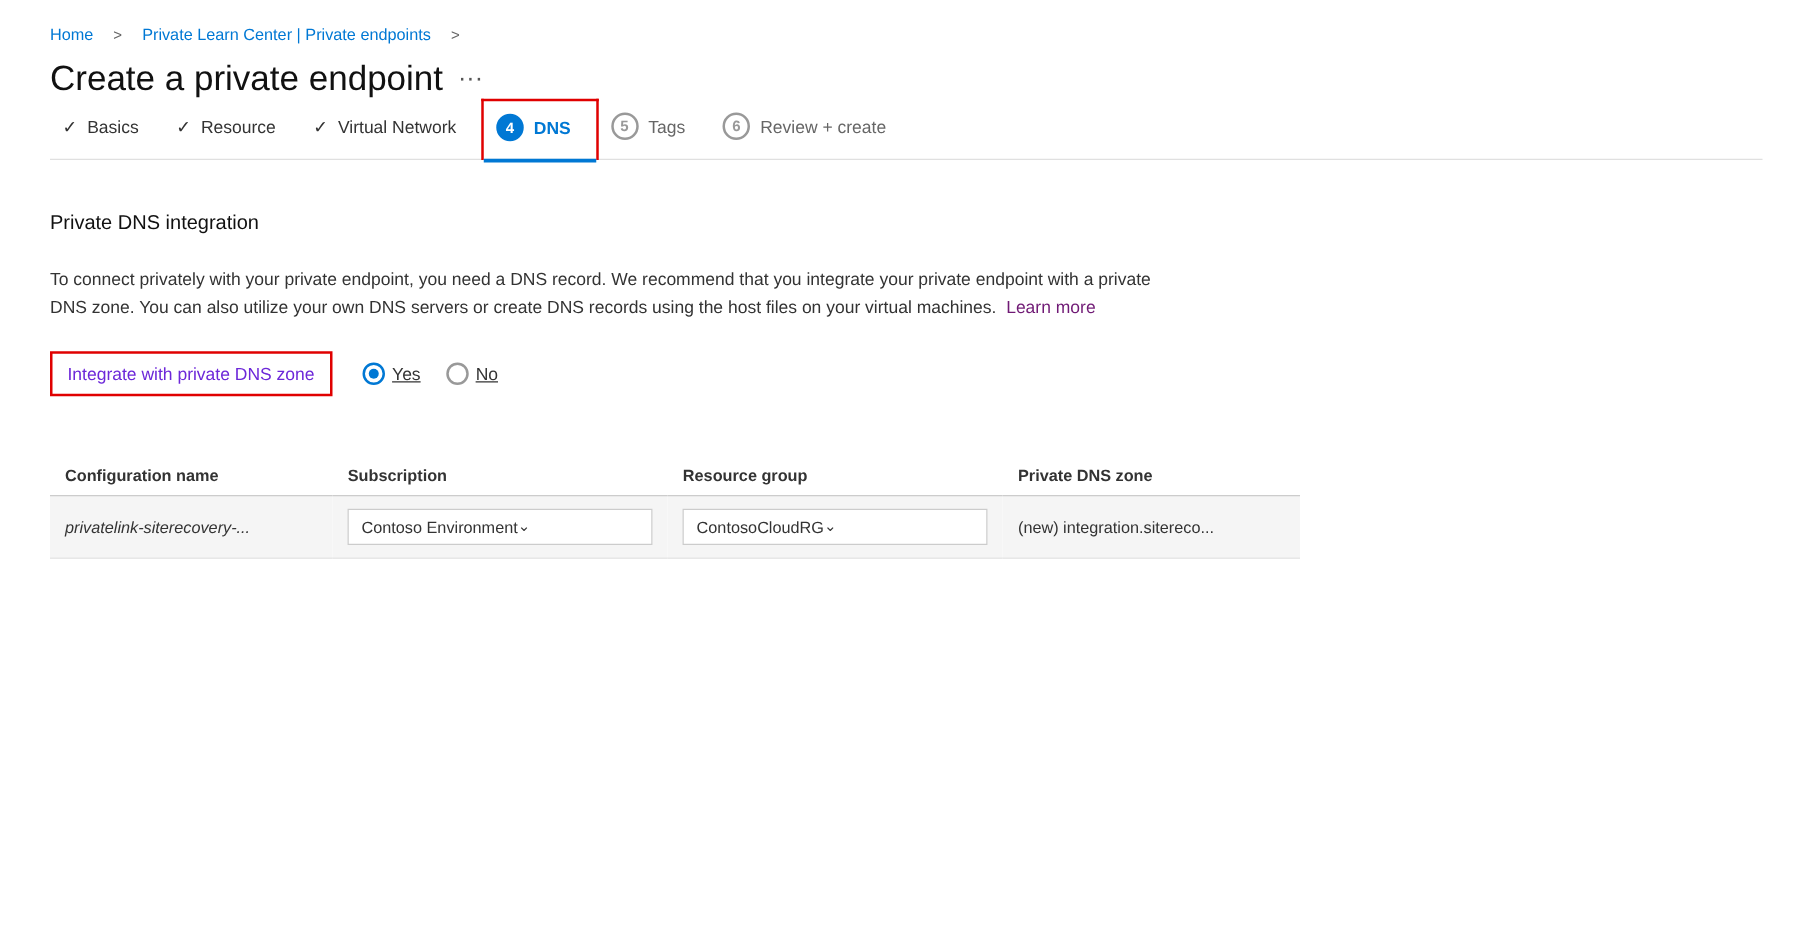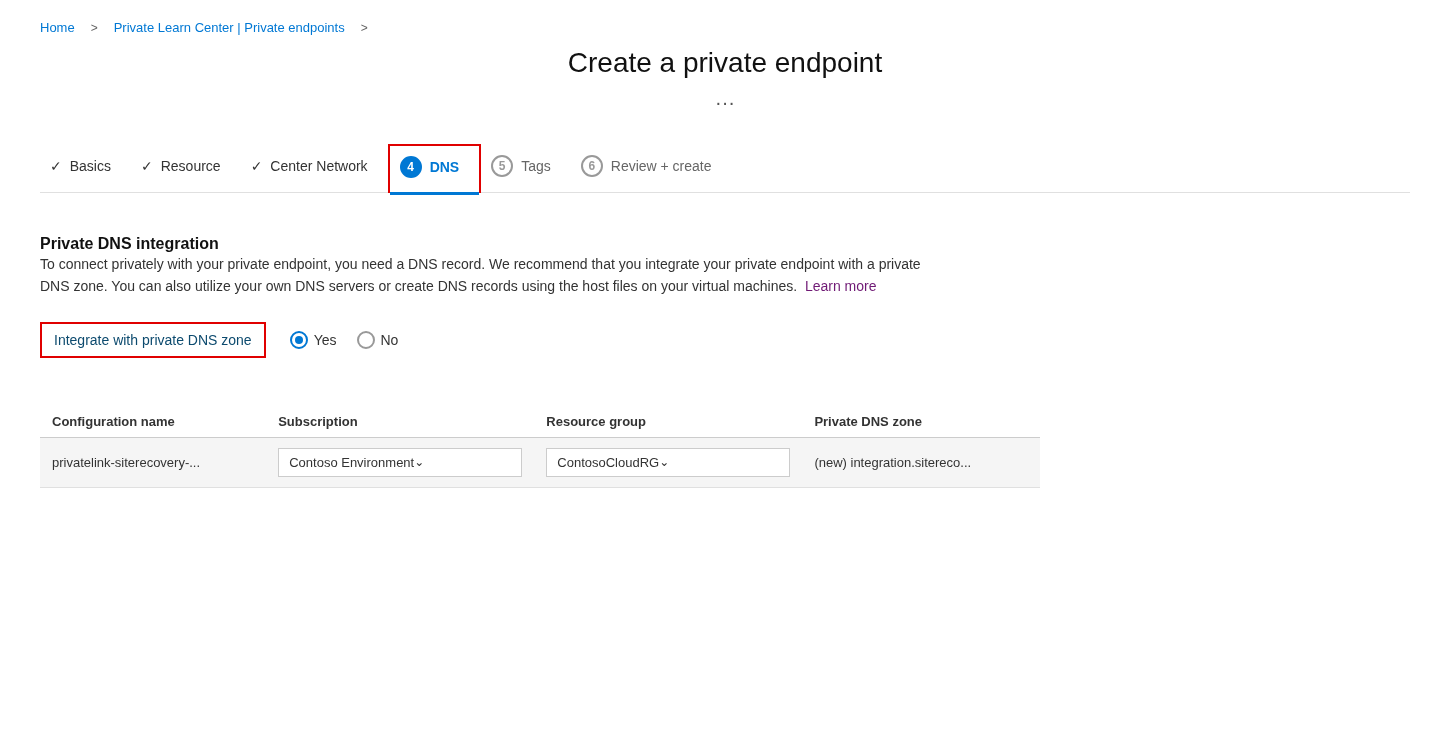--- a/index.html
+++ b/index.html
@@ -27,22 +27,20 @@
       cursor: pointer;
     }
     .breadcrumb-sep {
       color: #666;
       font-size: 12px;
     }
     .page-header {
       display: flex;
       align-items: center;
       gap: 12px;
-      margin-bottom: 30px;
-      flex-direction: column;
     }
     .page-title {
       font-size: 28px;
       font-weight: 300;
       color: #111;
     }
     .page-more-icon {
       font-size: 20px;
       color: #555;
       cursor: pointer;
@@ -107,23 +105,23 @@
       background: #0078d4;
       border-color: #0078d4;
       color: #fff;
     }
     
     .content-section {
       padding: 10px 0;
     }
     .section-title {
       font-size: 16px;
-      font-weight: 700;
+      font-weight: 400;
       color: #111;
-      margin-bottom: 0;
+      margin-bottom: 24px;
     }
     .section-description {
       font-size: 14px;
       color: #333;
       line-height: 1.6;
       max-width: 900px;
       margin-bottom: 24px;
     }
     .section-description a {
       color: #701a75;
@@ -134,35 +132,36 @@
     .dns-toggle-row {
       display: flex;
       align-items: center;
       gap: 24px;
       margin-bottom: 28px;
     }
     .dns-toggle-label {
       border: 2px solid #e00000;
       padding: 8px 12px;
       font-size: 14px;
-      color: #0c4a6e;
+      color: #6d28d9;
       font-weight: 400;
     }
     .radio-group {
       display: flex;
       align-items: center;
       gap: 20px;
     }
     .radio-option {
       display: flex;
       align-items: center;
       gap: 6px;
       cursor: pointer;
       font-size: 14px;
       color: #333;
+      text-decoration: underline;
     }
     .radio-circle {
       width: 18px;
       height: 18px;
       border-radius: 50%;
       border: 2px solid #0078d4;
       display: flex;
       align-items: center;
       justify-content: center;
       background: #fff;
@@ -208,20 +207,21 @@
       cursor: pointer;
       min-width: 180px;
     }
     .dropdown-arrow {
       font-size: 12px;
       color: #333;
     }
     .config-name-cell {
       color: #333;
       font-size: 13px;
+      font-style: italic;
     }
     .private-dns-cell {
       color: #333;
       font-size: 13px;
     }
   </style>
 </head>
 <body>
 
 <div class="page-container">
@@ -245,21 +245,21 @@
       <span>Basics</span>
     </div>
 
     <div class="step completed">
       <span class="step-check">✓</span>
       <span>Resource</span>
     </div>
 
     <div class="step completed">
       <span class="step-check">✓</span>
-      <span>Center Network</span>
+      <span>Virtual Network</span>
     </div>
 
     <div class="step active">
       <span class="step-num">4</span>
       <span>DNS</span>
     </div>
 
     <div class="step">
       <span class="step-num">5</span>
       <span>Tags</span>

